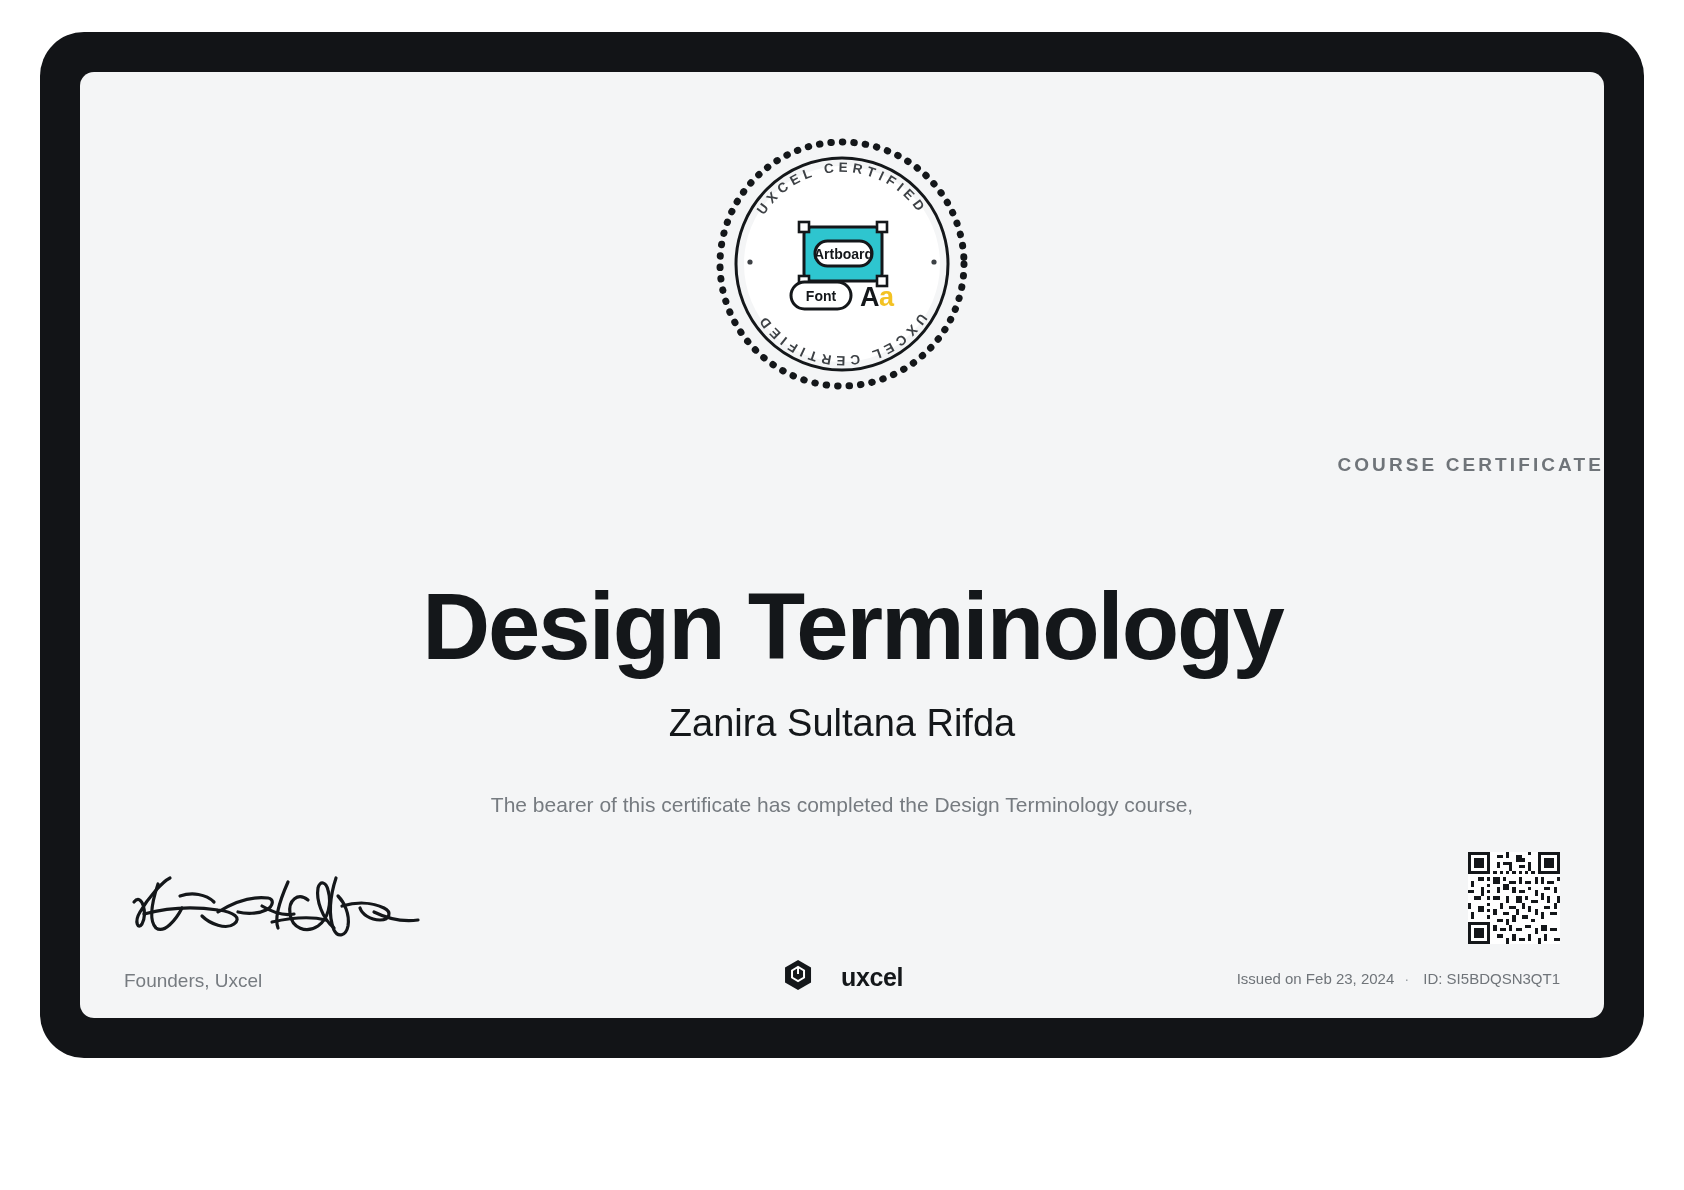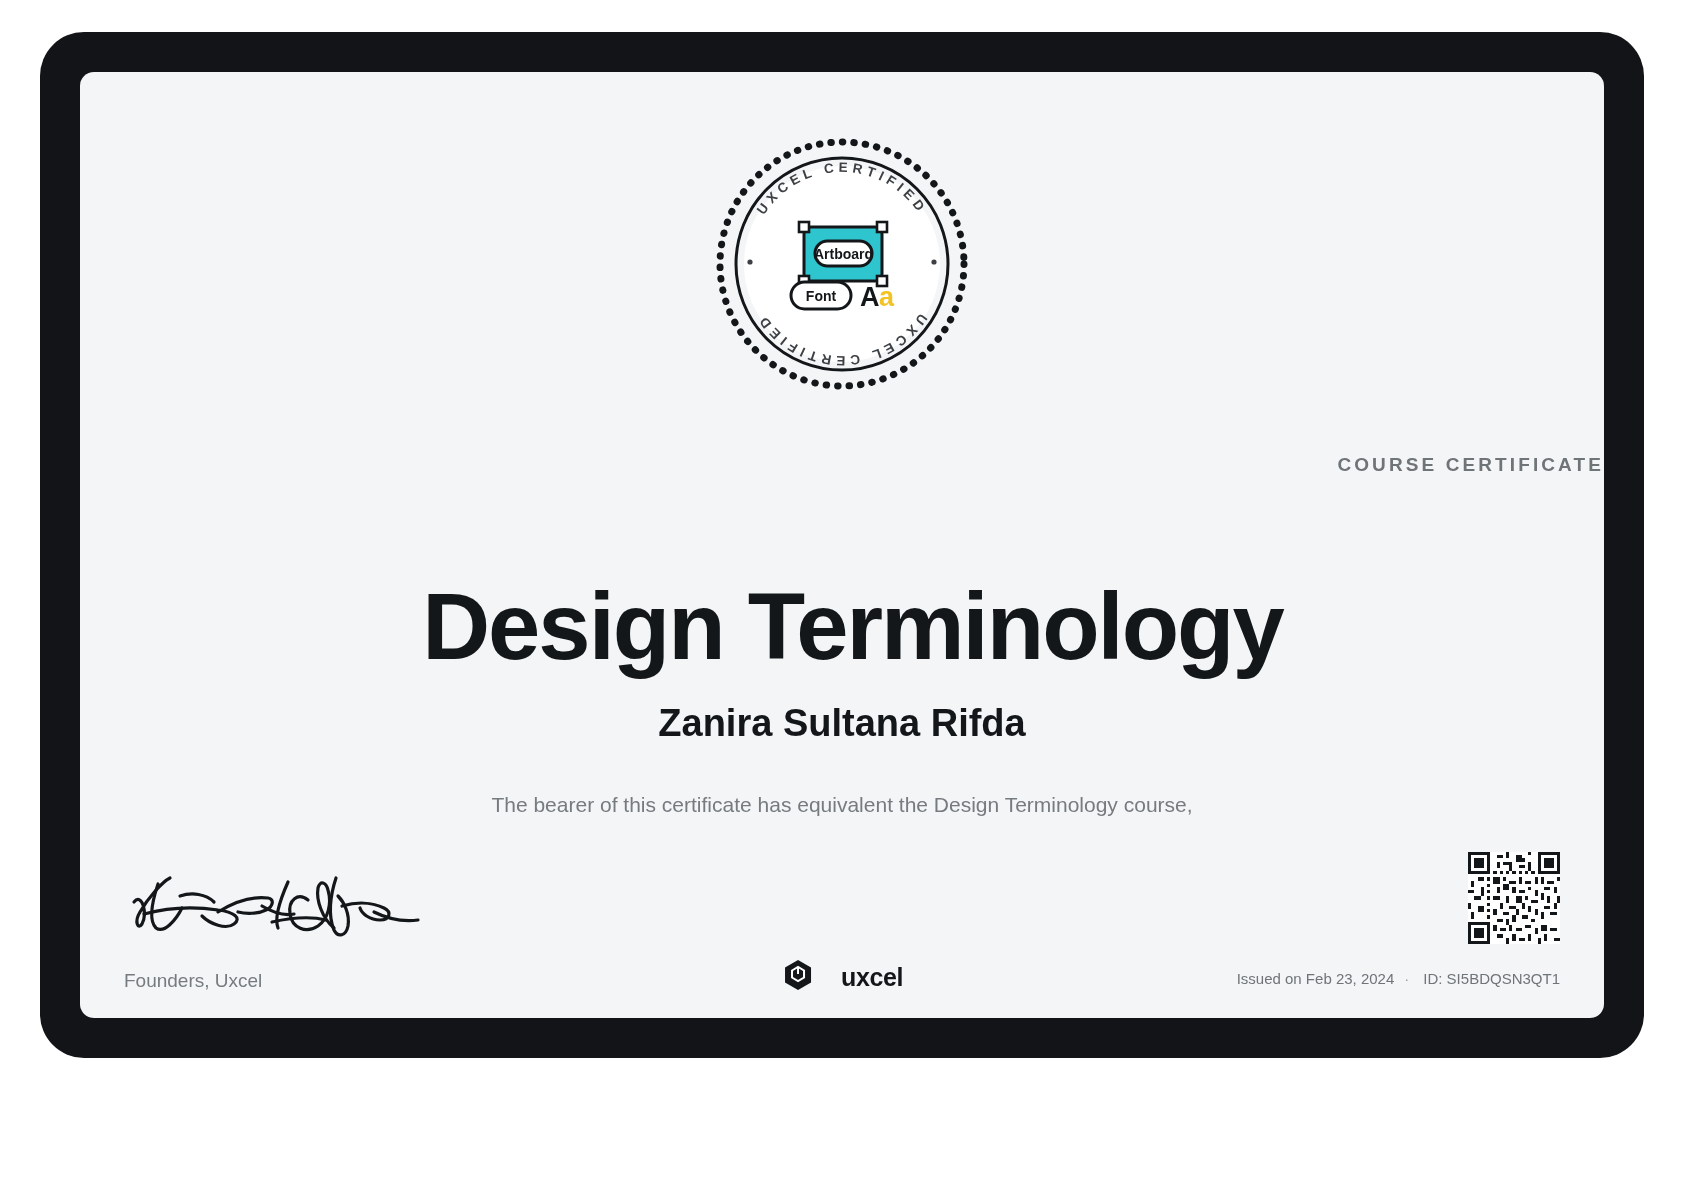--- a/index.html
+++ b/index.html
@@ -82,21 +82,21 @@
     letter-spacing: 3px;
     color: #6f7479;
   }
   .recipient-name {
     position: absolute;
     top: 630px;
     left: 0;
     right: 0;
     text-align: center;
     font-size: 38px;
-    font-weight: bold;
+    font-weight: normal;
     color: #14171a;
   }
   .description {
     position: absolute;
     top: 715px;
     left: 0;
     right: 0;
     text-align: center;
     font-size: 21px;
     line-height: 1.72;
@@ -206,21 +206,21 @@
     </div>
 
     <div class="course-label">COURSE CERTIFICATE</div>
 
     <h1 class="course-title">Design Terminology</h1>
 
 
     <div class="recipient-name">Zanira Sultana Rifda</div>
 
     <div class="description">
-      <span>The bearer of this certificate has equivalent the Design Terminology course,</span>
+      <span>The bearer of this certificate has completed the Design Terminology course,</span>
     </div>
 
     <div class="signatures">
       <svg viewBox="0 0 320 90" width="320" height="90" aria-hidden="true">
         <g fill="none" stroke="#14171a" stroke-width="3.2" stroke-linecap="round" stroke-linejoin="round">
           <path d="M12 40 C20 30 26 52 20 62 C16 68 12 60 18 50 C26 36 40 20 48 16"></path>
           <path d="M36 22 C30 40 26 58 34 66 C42 72 54 58 60 46"></path>
           <path d="M22 52 C44 46 70 44 96 48 C112 50 120 56 112 62 C104 68 88 62 80 54"></path>
           <path d="M58 34 C70 30 84 32 92 40"></path>
           <path d="M96 50 C112 40 130 34 146 36 C152 37 152 44 144 48 C136 52 124 52 116 50"></path>

